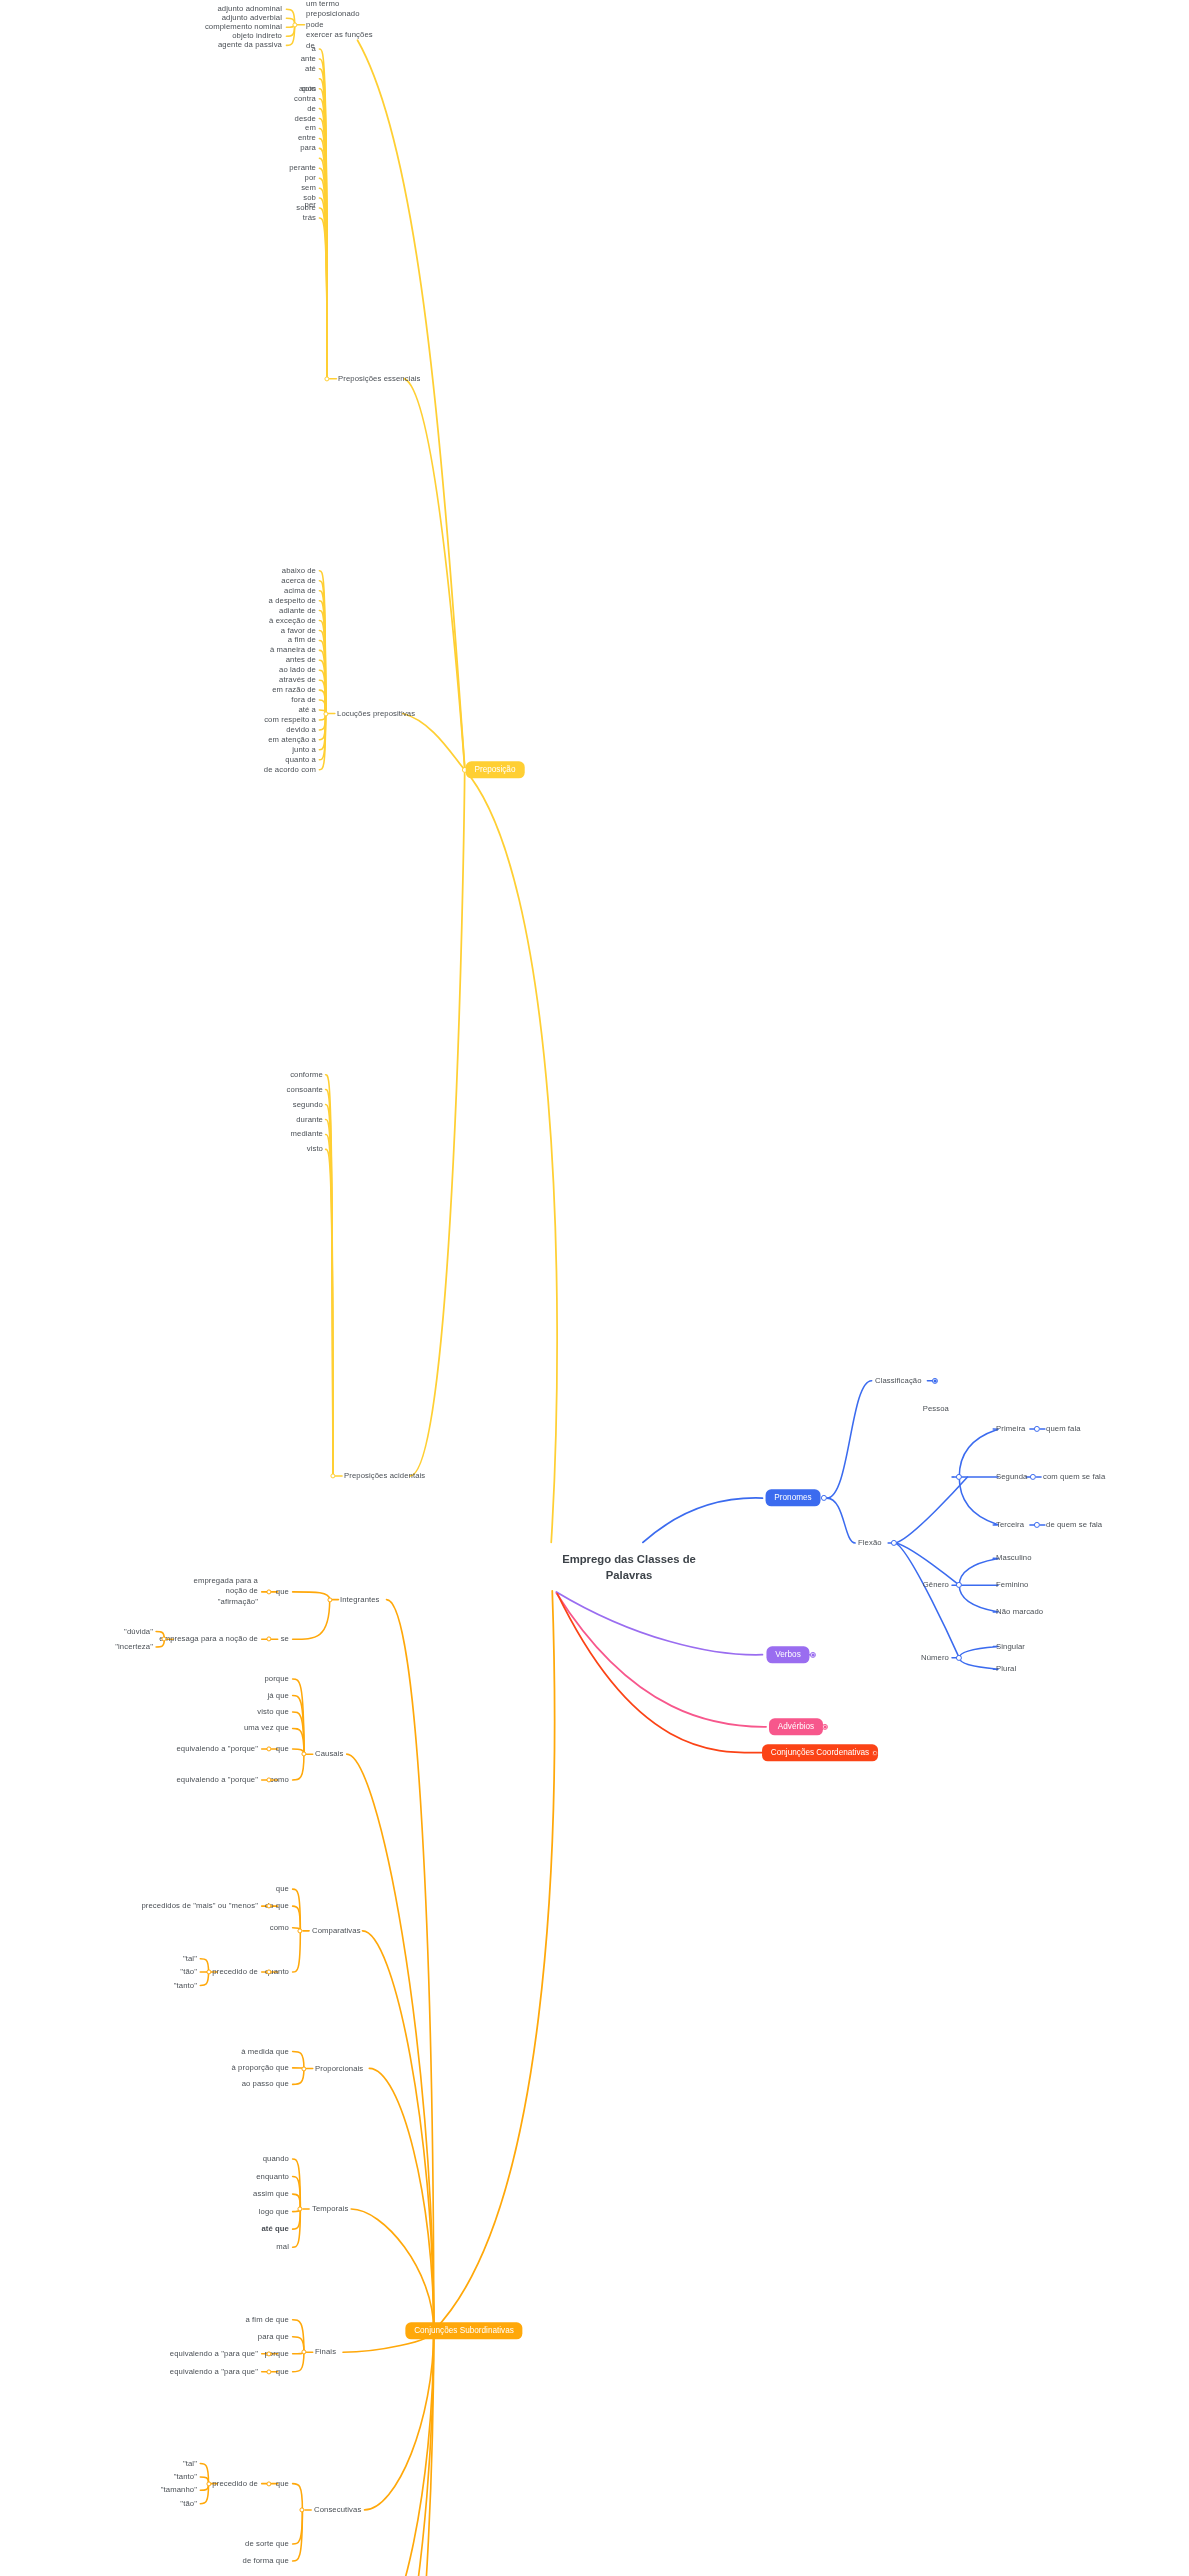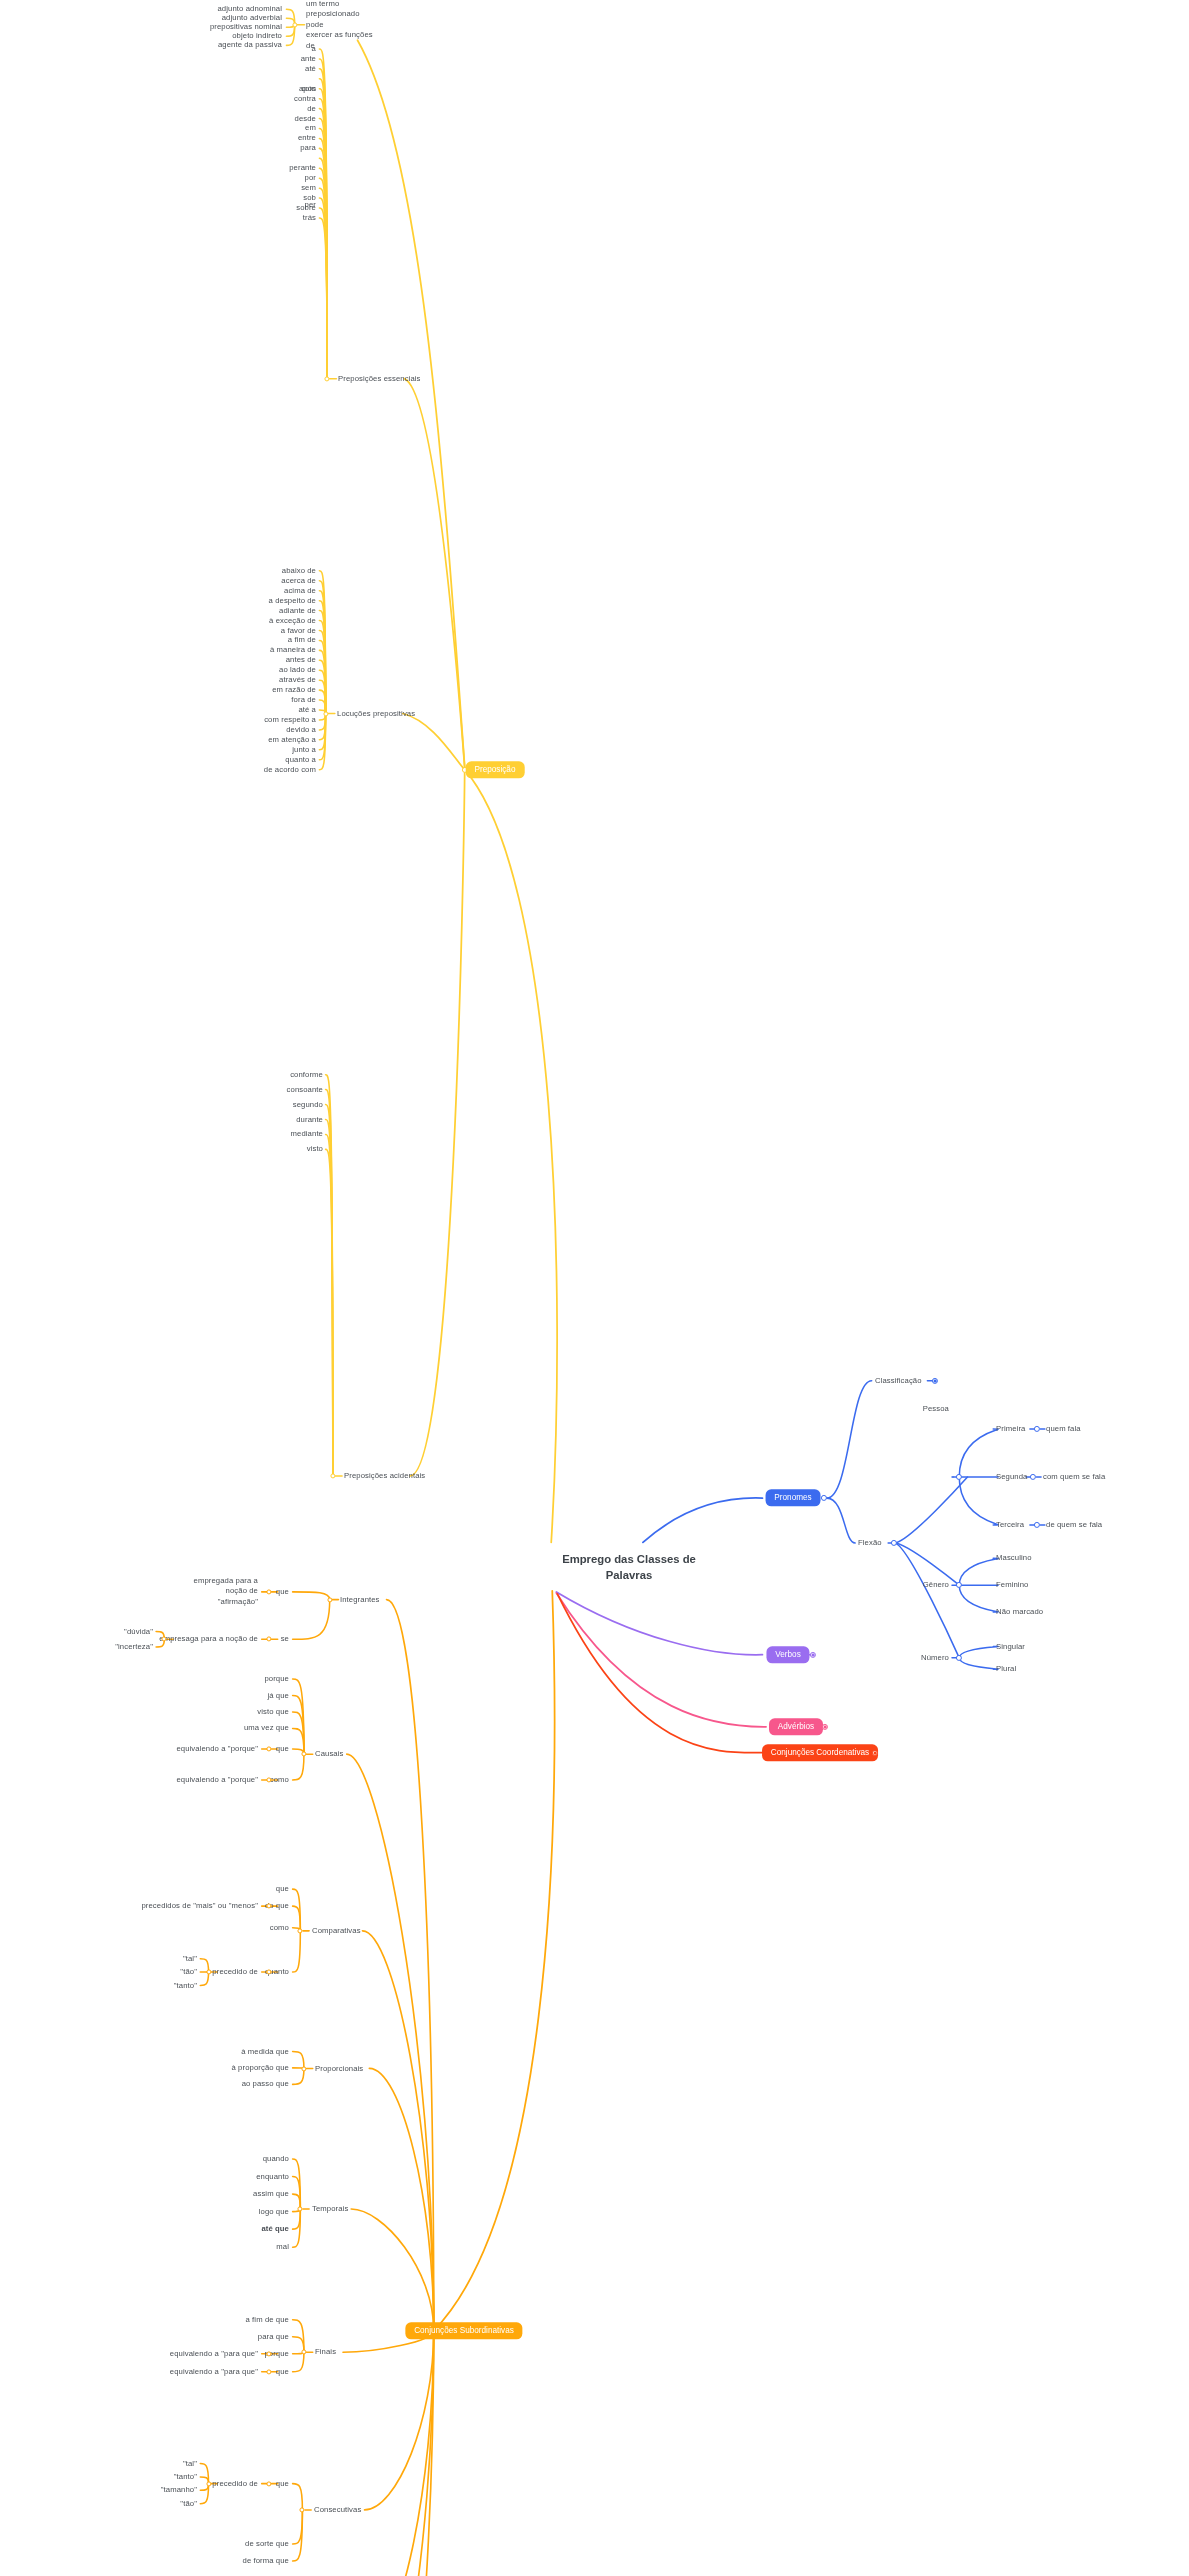--- a/index.html
+++ b/index.html
@@ -269,21 +269,21 @@
       <path d="M 1080 3090 C 1230 3180 1380 3215 1480 3212" fill="none" stroke="#9A6DF0" stroke-width="3.4" stroke-linecap="round"></path>
       <path d="M 1564 3212 L 1573 3212" fill="none" stroke="#9A6DF0" stroke-width="3" stroke-linecap="round"></path>
       <path d="M 1080 3092 C 1230 3330 1390 3352 1487 3352" fill="none" stroke="#F7578C" stroke-width="3.4" stroke-linecap="round"></path>
       <path d="M 1588 3352 L 1597 3352" fill="none" stroke="#F7578C" stroke-width="3" stroke-linecap="round"></path>
       <path d="M 1082 3094 C 1240 3420 1400 3402 1487 3402" fill="none" stroke="#FB4316" stroke-width="3.4" stroke-linecap="round"></path>
       <path d="M 1685 3402 L 1694 3402" fill="none" stroke="#FB4316" stroke-width="3" stroke-linecap="round"></path>
     </svg>
   <div id="nodes">
       <div class="lbl r" style="left: 282px; top: 9.3px;">adjunto adnominal</div>
       <div class="lbl r" style="left: 282px; top: 18.3px;">adjunto adverbial</div>
-      <div class="lbl r" style="left: 282px; top: 27px;">prepositivas nominal</div>
+      <div class="lbl r" style="left: 282px; top: 27px;">complemento nominal</div>
       <div class="lbl r" style="left: 282px; top: 36px;">objeto indireto</div>
       <div class="lbl r" style="left: 282px; top: 45px;">agente da passiva</div>
       <div class="knob k-yellow" style="left: 295px; top: 25px; width: 5.2px; height: 5.2px;"></div>
       <div class="lbl l" style="left: 306px; top: 25px; width: 67px; white-space: pre-line;">um termo preposicionado pode
 exercer as funções de</div>
       <div class="lbl r" style="left: 316px; top: 49px;">a</div>
       <div class="lbl r" style="left: 316px; top: 59px;">ante</div>
       <div class="lbl r" style="left: 316px; top: 69px;">até</div>
       <div class="lbl r" style="left: 316px; top: 89px;">após</div>
       <div class="lbl r" style="left: 316px; top: 89px;">com</div>

